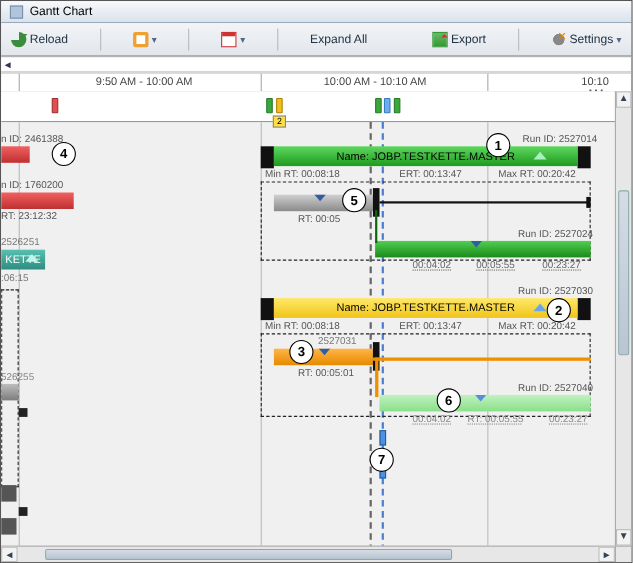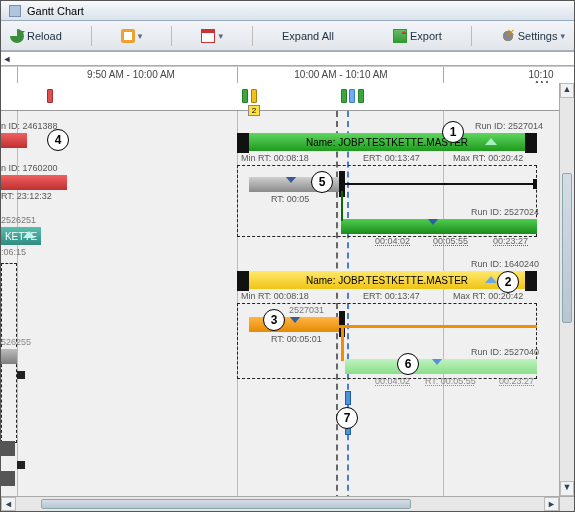--- a/index.html
+++ b/index.html
@@ -221,21 +221,21 @@
 
     <div class="runinfo" style="left:470px; top:96px">Run ID: 2527024</div>
     <div class="ganttbar" style="left:340px; top:108px; width:196px; background:linear-gradient(#4fcf4f,#1a8a1a);">
       <div class="tri dn" style="border-top-color:#2f5fa0; left:86px; top:-1px"></div>
     </div>
     <div class="runinfo" style="left:374px; top:125px; color:#666; text-decoration:underline dotted;">00:04:02</div>
     <div class="runinfo" style="left:432px; top:125px; color:#666; text-decoration:underline dotted;">00:05:55</div>
     <div class="runinfo" style="left:492px; top:125px; color:#666; text-decoration:underline dotted;">00:23:27</div>
     <div style="position:absolute; left:340px; top:80px; width:2px; height:30px; background:#0a6a0a;"></div>
 
-    <div class="runinfo" style="left:470px; top:148px">Run ID: 1640240</div>
+    <div class="runinfo" style="left:470px; top:148px">Run ID: 2527030</div>
     <div style="position:absolute; left:236px; top:160px; width:12px; height:20px; background:#111;"></div>
     <div style="position:absolute; left:524px; top:160px; width:12px; height:20px; background:#111;"></div>
     <div class="ganttbar headerbar" style="left:248px; top:160px; width:276px; background:linear-gradient(#ffe96a,#f0c418); color:#000;">
       <span>Name: JOBP.TESTKETTE.MASTER</span>
       <div class="tri up" style="border-bottom-color:#6aa7e8; right:28px; top:5px"></div>
     </div>
     <div class="runinfo" style="left:240px; top:180px">Min RT: 00:08:18</div>
     <div class="runinfo" style="left:362px; top:180px">ERT: 00:13:47</div>
     <div class="runinfo" style="left:452px; top:180px">Max RT: 00:20:42</div>
     <div class="boxdash" style="left:236px; top:192px; width:300px; height:76px;"></div>

